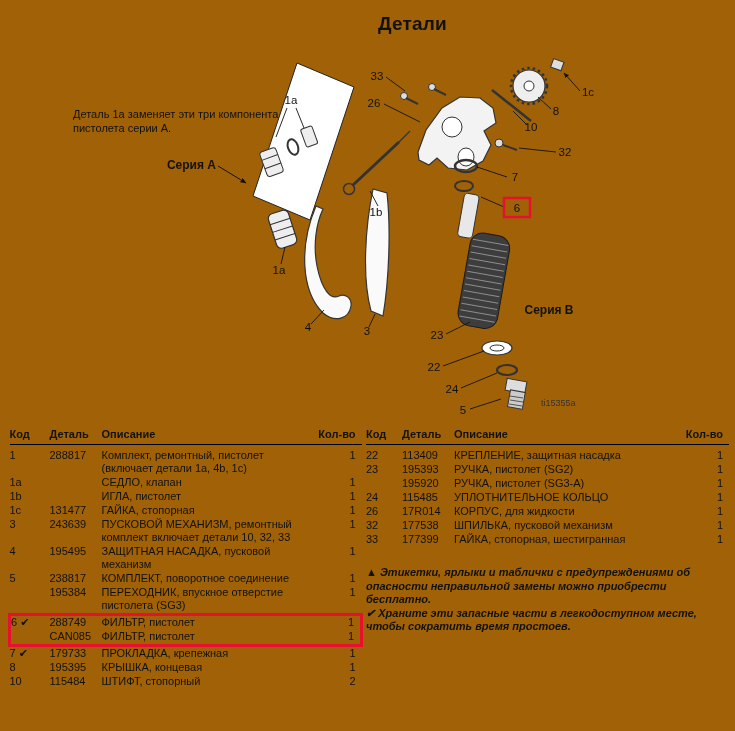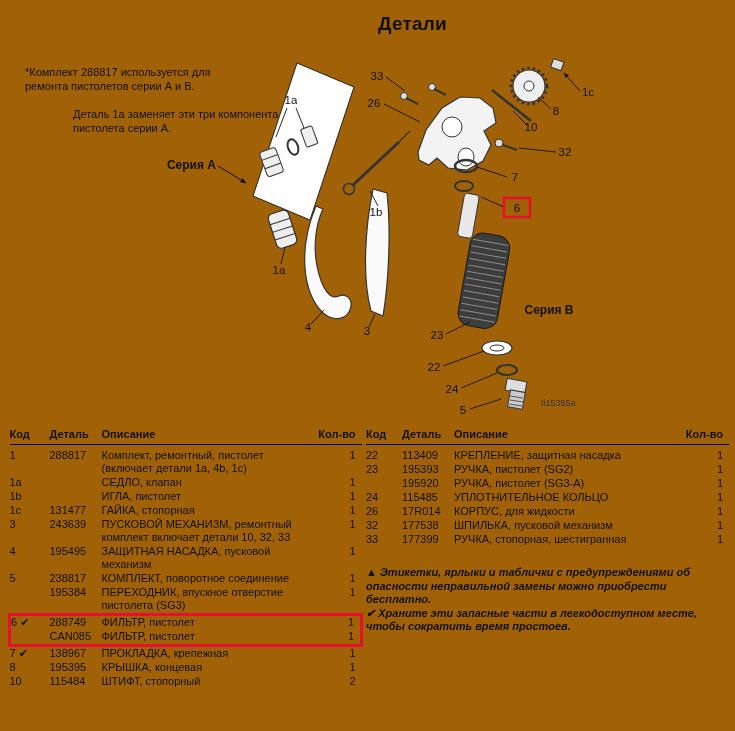--- a/index.html
+++ b/index.html
@@ -183,21 +183,20 @@
     <text x="308" y="331">4</text>
     <text x="367" y="335">3</text>
     <text x="437" y="339">23</text>
     <text x="434" y="371">22</text>
     <text x="452" y="393">24</text>
     <text x="463" y="414">5</text>
     <text x="549" y="314" class="blabel">Серия В</text>
     <text x="541" y="406" class="figcode">ti15355a</text>
   </svg>
 
-  <div class="note" id="note-p1">*Комплект 288817 используется для ремонта пистолетов серии А и В.</div>
   <div class="note" id="note-p2">Деталь 1a заменяет эти три компонента пистолета серии А.</div>
   <div id="series-a-label">Серия А</div>
 
   <table id="left-table">
     <colgroup>
         <col style="width:40px">
         <col style="width:52px">
         <col style="width:210px">
         <col style="width:50px">
       </colgroup>
@@ -265,21 +264,21 @@
           <td class="c-qty">1</td>
         </tr>
         <tr class="hl hl-last">
           <td class="c-code"></td>
           <td class="c-part">CAN085</td>
           <td class="c-desc">ФИЛЬТР, пистолет</td>
           <td class="c-qty">1</td>
         </tr>
         <tr>
           <td class="c-code">7 ✔</td>
-          <td class="c-part">138967</td>
+          <td class="c-part">179733</td>
           <td class="c-desc">ПРОКЛАДКА, крепежная</td>
           <td class="c-qty">1</td>
         </tr>
         <tr>
           <td class="c-code">8</td>
           <td class="c-part">195395</td>
           <td class="c-desc">КРЫШКА, концевая</td>
           <td class="c-qty">1</td>
         </tr>
         <tr>
@@ -339,21 +338,21 @@
         </tr>
         <tr>
           <td class="c-code">32</td>
           <td class="c-part">177538</td>
           <td class="c-desc">ШПИЛЬКА, пусковой механизм</td>
           <td class="c-qty">1</td>
         </tr>
         <tr>
           <td class="c-code">33</td>
           <td class="c-part">177399</td>
-          <td class="c-desc">РУЧКА, стопорная, шестигранная</td>
+          <td class="c-desc">ГАЙКА, стопорная, шестигранная</td>
           <td class="c-qty">1</td>
         </tr>
       </tbody>
   </table>
 
   <div id="footnotes">
     <p>▲ Этикетки, ярлыки и таблички с предупреждениями об опасности неправильной замены можно приобрести бесплатно.</p>
     <p>✔ Храните эти запасные части в легкодоступном месте, чтобы сократить время простоев.</p>
   </div>
 

